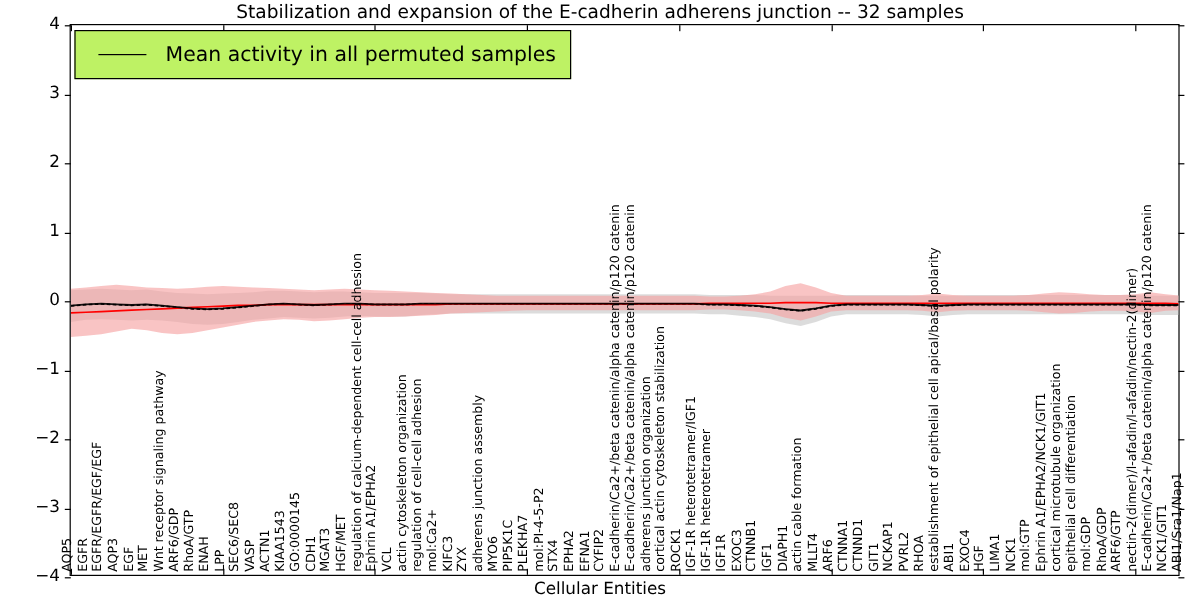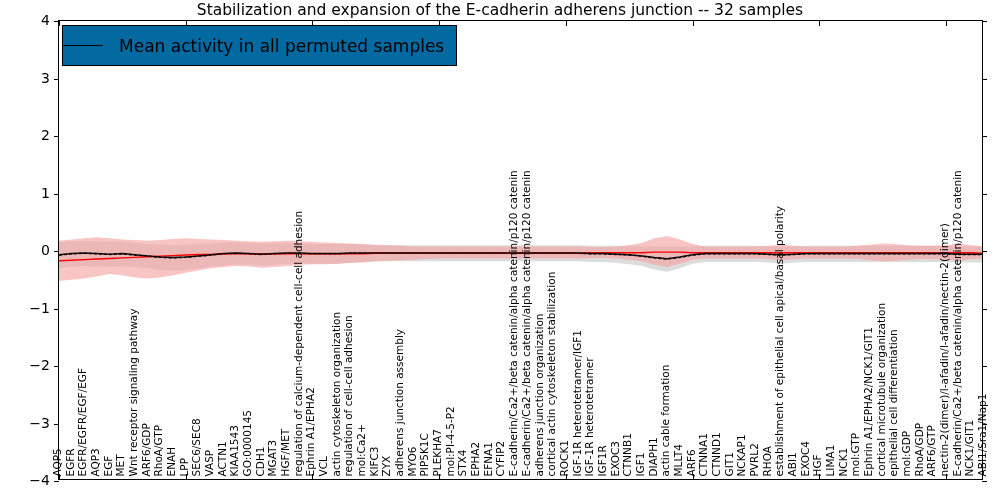--- a/index.html
+++ b/index.html
@@ -44,22 +44,22 @@
     white-space:nowrap;
   }
   #x-axis-title{
     position:absolute;left:0;top:483px;width:1000px;text-align:center;
     font-size:14px;color:#000;
   }
 
   
   #legend{
     position:absolute;left:62px;top:25px;
-    border:1.2px solid #000;background:#0369a1;
-    padding:6px 12px 6px 0;
+    border:1.2px solid #000;background:#bef264;
+    padding:6px 12px 6px 19px;
     box-sizing:border-box;
   }
   .legend-row{display:flex;align-items:center;height:27px;}
   .legend-swatch{width:40px;height:0;border-top:1.6px solid #000;margin-right:16px;flex:0 0 auto;}
   .legend-swatch.red{border-top-color:#ff0000;}
   .legend-text{font-size:17px;color:#000;white-space:nowrap;}
 
   svg{display:block;}
 </style>
 </head>
@@ -198,20 +198,21 @@
       <div class="xl" style="left: 827.63px;">cortical microtubule organization</div>
       <div class="xl" style="left: 840.301px;">epithelial cell differentiation</div>
       <div class="xl" style="left: 852.973px;">mol:GDP</div>
       <div class="xl" style="left: 865.644px;">RhoA/GDP</div>
       <div class="xl" style="left: 878.315px;">ARF6/GTP</div>
       <div class="xl" style="left: 890.986px;">nectin-2(dimer)/l-afadin/l-afadin/nectin-2(dimer)</div>
       <div class="xl" style="left: 903.658px;">E-cadherin/Ca2+/beta catenin/alpha catenin/p120 catenin</div>
       <div class="xl" style="left: 916.329px;">NCK1/GIT1</div>
       <div class="xl" style="left: 929px;">ABI1/Sra1/Nap1</div>
     </div>
+  <div id="x-axis-title">Cellular Entities</div>
 
   <div id="legend">
     <div class="legend-row">
       <span class="legend-swatch"></span>
       <span class="legend-text">Mean activity in all permuted samples</span>
     </div>
   </div>
 
 </div>
 

